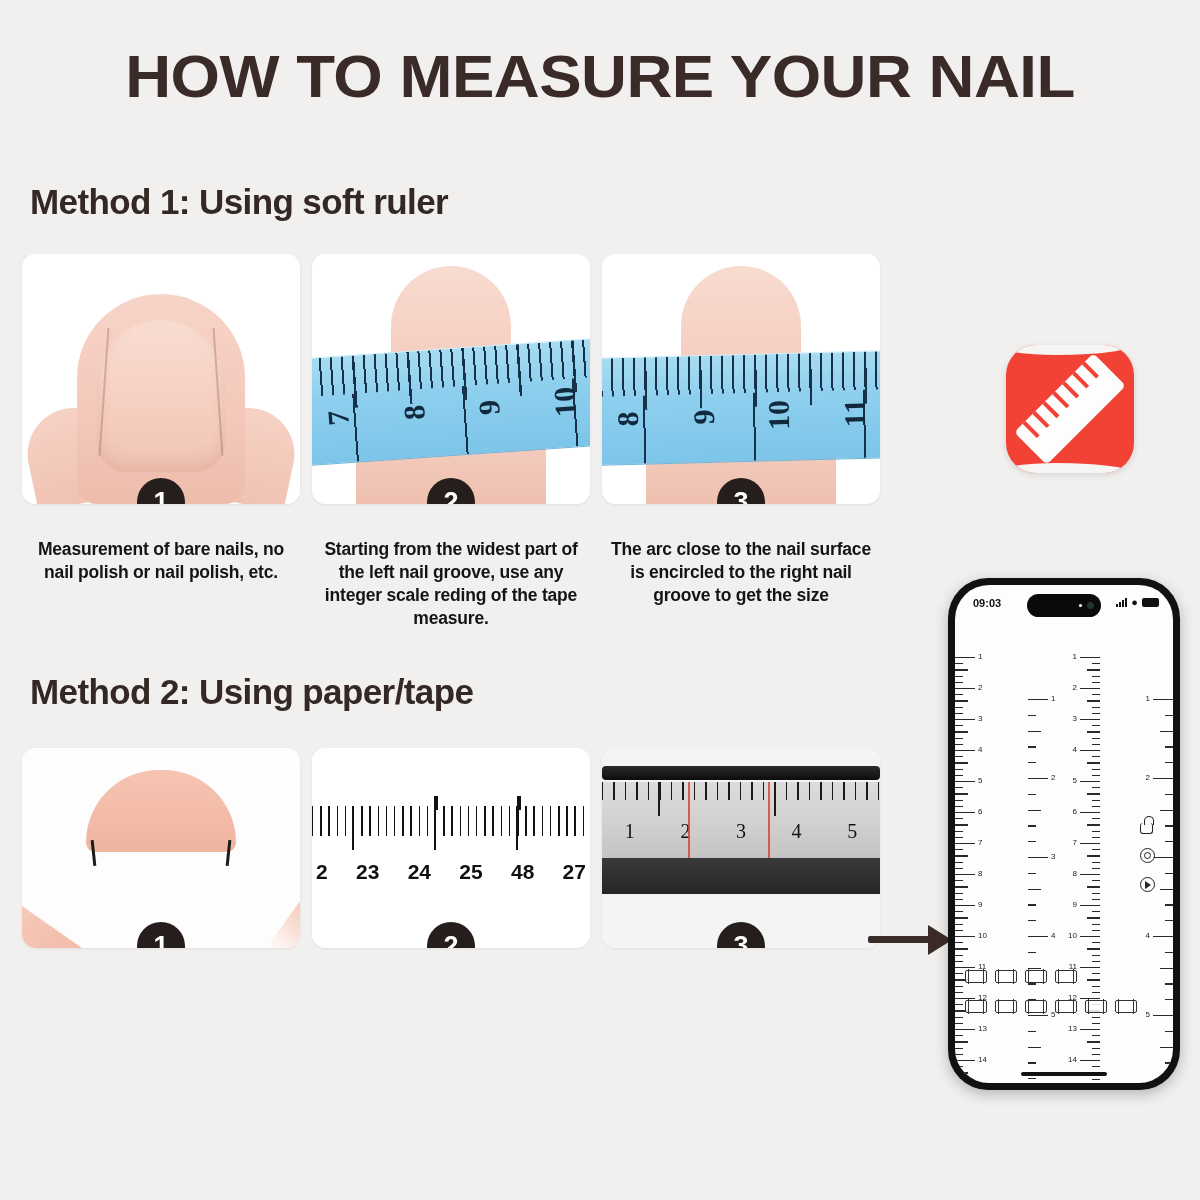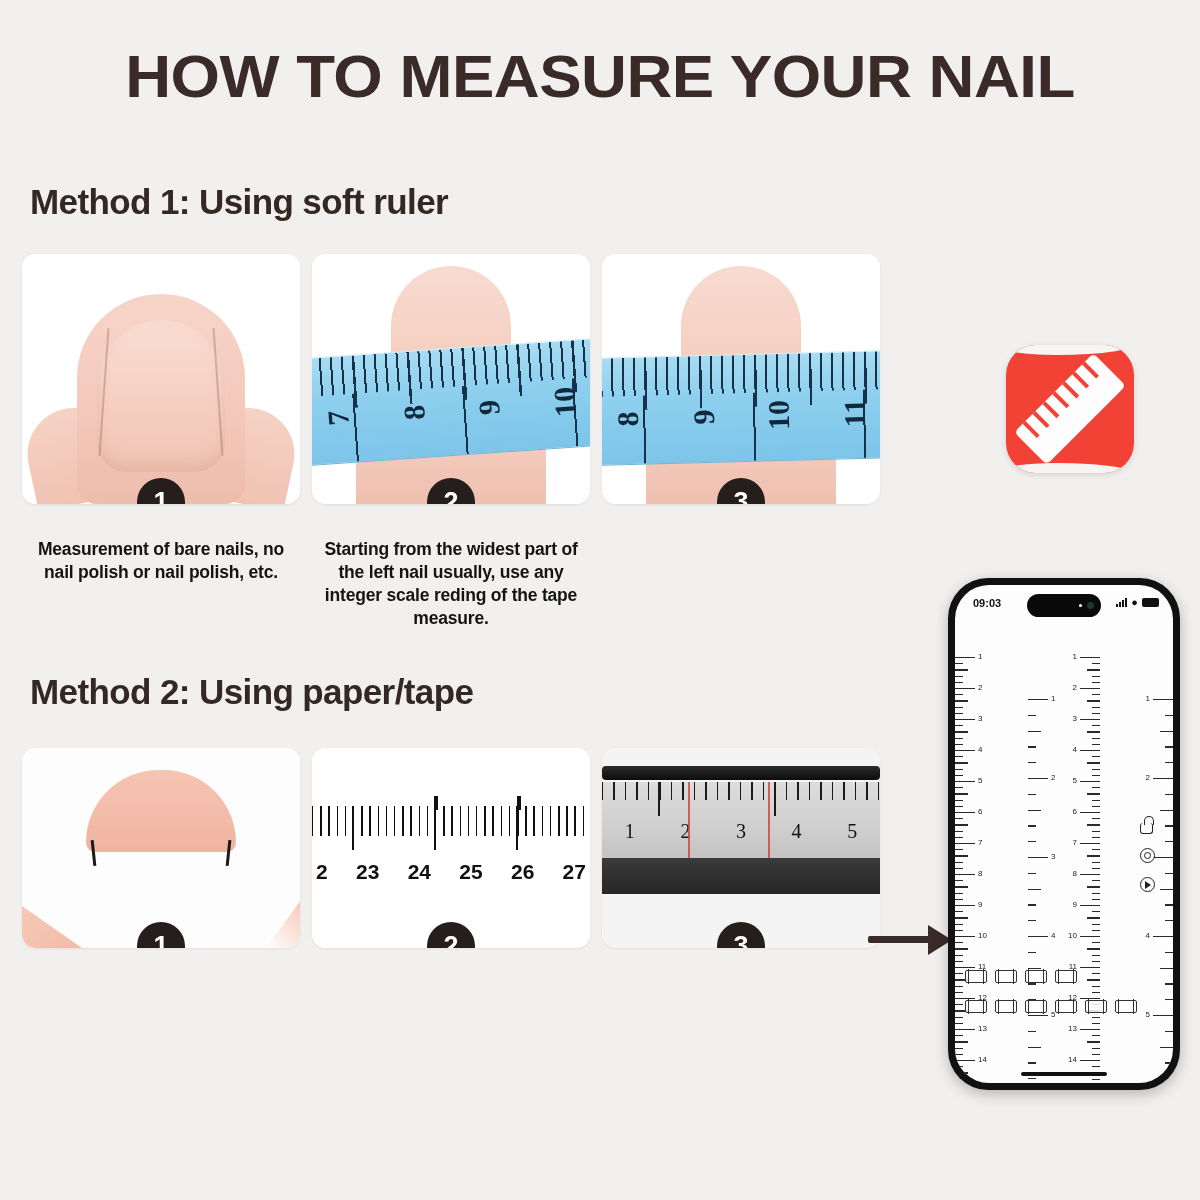--- a/index.html
+++ b/index.html
@@ -376,21 +376,21 @@
           <div class="tape-nums">
             <span>7</span>
             <span>8</span>
             <span>9</span>
             <span>10</span>
           </div>
         </div>
       </div>
       <div class="badge">2</div>
     </div>
-    <div class="caption">Starting from the widest part of the left nail usually, use any integer scale reding of the tape measure.</div>
+    <div class="caption">Starting from the widest part of the left nail groove, use any integer scale reding of the tape measure.</div>
   </div>
 
   <div class="step">
     <div class="photo h1">
       <div class="thumb-wrap">
         <div class="thumb"></div>
         <div class="thumb-lower"></div>
         <div class="tape t3">
           <div class="ticks"></div>
           <div class="ticks big"></div>
@@ -398,20 +398,21 @@
           <div class="tape-nums">
             <span>8</span>
             <span>9</span>
             <span>10</span>
             <span>11</span>
           </div>
         </div>
       </div>
       <div class="badge">3</div>
     </div>
+    <div class="caption">The arc close to the nail surface is encircled to the right nail groove to get the size</div>
   </div>
 </div>
 
 <div class="method-head" id="m2-head">Method 2: Using paper/tape</div>
 
 <div class="steps" id="m2-steps">
 
   <div class="step">
     <div class="photo h2">
       <div class="paper-wrap">
@@ -431,21 +432,21 @@
         <div class="pruler-top"></div>
         <div class="pen-mark" style="left:122px"></div>
         <div class="pen-mark" style="left:205px"></div>
         <div class="pr-ticks"></div>
         <div class="pr-mid"></div>
         <div class="pr-nums">
           <span>2</span>
           <span>23</span>
           <span>24</span>
           <span>25</span>
-          <span>26</span>
+          <span>48</span>
           <span>27</span>
         </div>
       </div>
       <div class="badge">2</div>
     </div>
   </div>
 
   <div class="step">
     <div class="photo h2">
       <div class="mruler-wrap">

